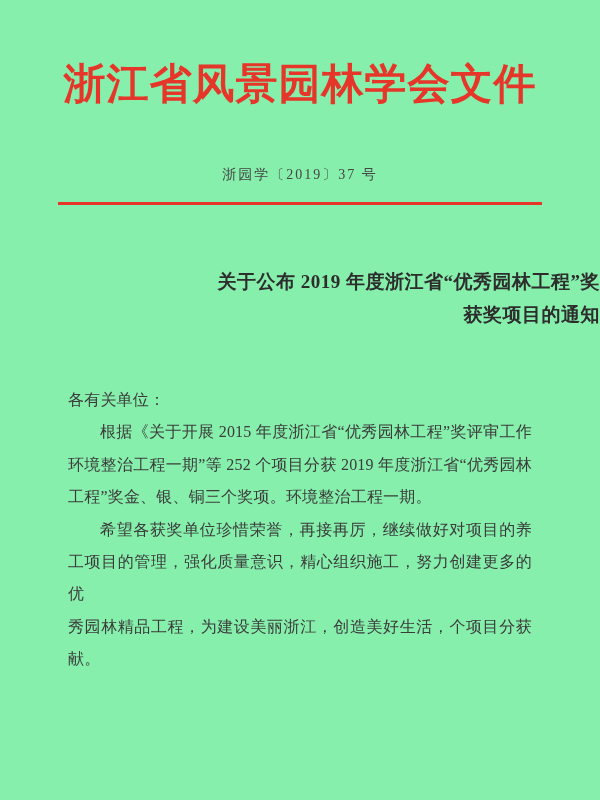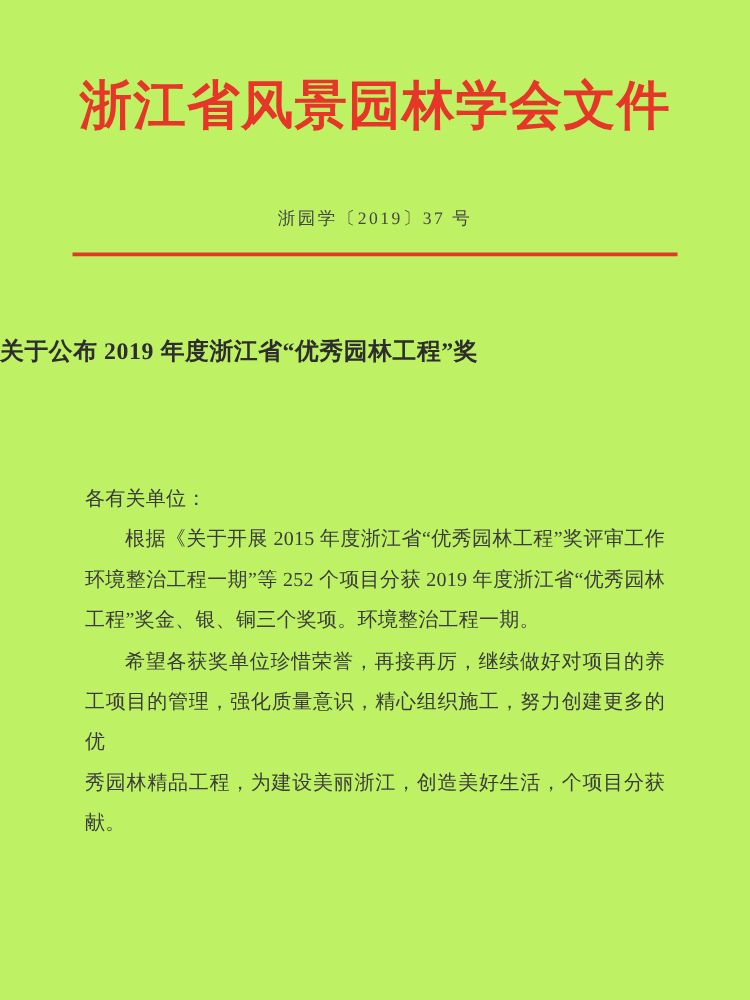--- a/index.html
+++ b/index.html
@@ -1,20 +1,20 @@
 <!DOCTYPE html>
 <html style="--accent: #e6362a;"><head>
 <meta charset="utf-8">
 <style>
   html, body { margin: 0; padding: 0; background: #ffffff; }
   .page {
     position: relative;
     width: 600px;
     height: 800px;
-    background: #bef264;
+    background: #86efac;
     font-family: "Liberation Serif", "DejaVu Serif", serif;
     overflow: hidden;
   }
   .org-title {
     position: absolute;
     top: 56px;
     left: 0;
     right: 0;
     text-align: center;
     font-size: 42px;
@@ -39,21 +39,21 @@
     left: 58px;
     right: 58px;
     height: 3px;
     background: var(--accent, #e6362a);
   }
   .doc-title {
     position: absolute;
     top: 265px;
     left: 0;
     right: 0;
-    text-align: left;
+    text-align: right;
     font-size: 19px;
     font-weight: bold;
     line-height: 33px;
     letter-spacing: 0.5px;
     color: #2d2d2d;
   }
   .body-text {
     position: absolute;
     top: 384px;
     left: 68px;
@@ -81,20 +81,21 @@
 <div class="page">
 
   <div class="org-title">浙江省风景园林学会文件</div>
 
   <div class="doc-number">浙园学〔2019〕37 号</div>
 
   <div class="red-line"></div>
 
   <div class="doc-title">
     <div>关于公布 2019 年度浙江省“优秀园林工程”奖</div>
+    <div>获奖项目的通知</div>
   </div>
 
   <div class="body-text">
 
     <div class="line no-justify">各有关单位：</div>
 
     <div>
       <div class="line indent">根据《关于开展 2015 年度浙江省“优秀园林工程”奖评审工作</div>
       <div class="line">环境整治工程一期”等 252 个项目分获 2019 年度浙江省“优秀园林</div>
       <div class="line no-justify">工程”奖金、银、铜三个奖项。环境整治工程一期。</div>

